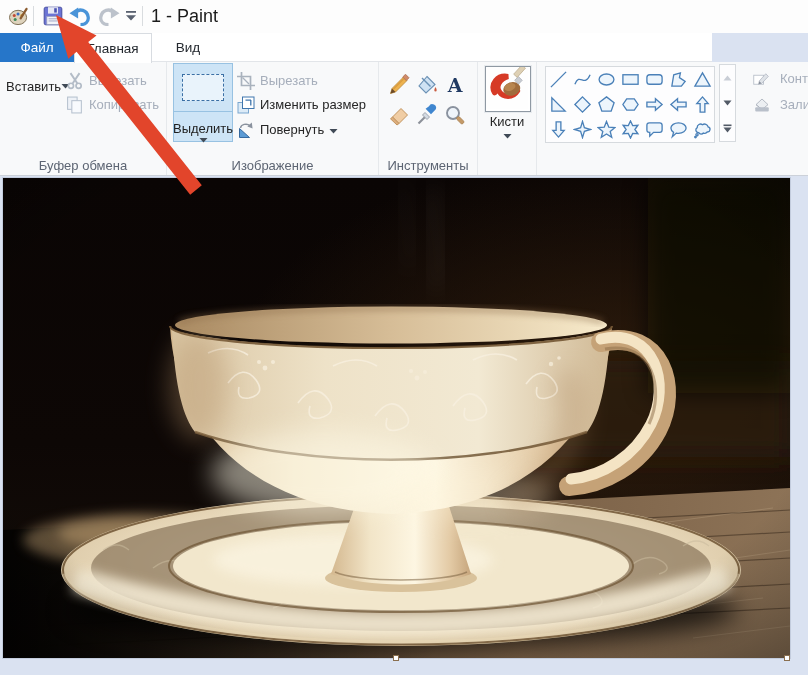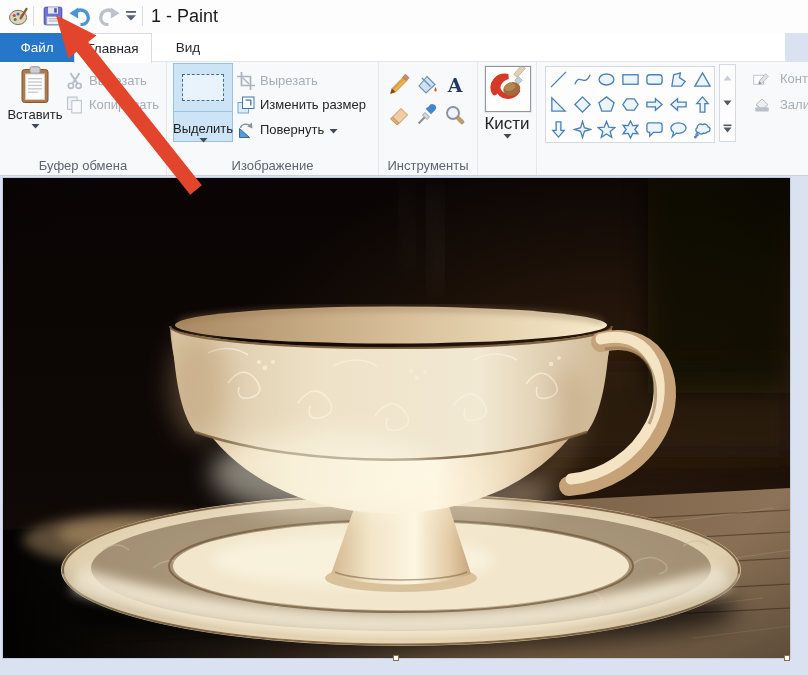--- a/index.html
+++ b/index.html
@@ -9,42 +9,42 @@
 
   
   .qat{position:absolute;left:0;top:0;width:808px;height:33px;background:#fdfdfd}
   .qat .vsep{position:absolute;top:6px;width:1px;height:20px;background:#d9dcdf}
   .qicon{position:absolute;display:inline-block}
   .qicon svg{display:block;width:100%;height:100%}
   .win-title{position:absolute;left:151px;top:0;height:33px;line-height:32px;
              font-size:18px;color:#1b1b1b;white-space:nowrap}
 
   
-  .tab-row{position:absolute;left:0;top:33px;width:785px;height:29px;background:#ffffff;
+  .tab-row{position:absolute;left:0;top:33px;width:712px;height:29px;background:#ffffff;
            border-bottom:1px solid #e2e5e9;box-sizing:border-box}
   .tab{position:absolute;top:0;height:29px;line-height:29px;text-align:center;
        font-size:13.5px;color:#24292f;box-sizing:border-box}
   .tab-file{left:0;width:74px;background:#2676c9;color:#ffffff}
   .tab-home{left:74px;width:78px;background:#ffffff;border:1px solid #d8dce1;border-bottom:none;
             height:30px;z-index:2}
   .tab-view{left:152px;width:72px}
 
   
   .ribbon{position:absolute;left:0;top:62px;width:808px;height:114px;background:#f8f9fa;
           border-bottom:1px solid #ccd1d9;box-sizing:border-box}
   .rsec{position:absolute;top:0;height:113px;border-right:1px solid #e6e9ec;box-sizing:border-box}
   .rsec-label{position:absolute;left:0;right:0;bottom:2px;text-align:center;
               font-size:13px;color:#5d6573;white-space:nowrap}
   .sec-clip{left:0;width:167px}
   .sec-img{left:167px;width:212px}
   .sec-tools{left:379px;width:99px}
   .sec-brush{left:478px;width:59px}
   .sec-shapes{left:537px;width:271px;border-right:none}
 
-  .big-btn{position:absolute;display:flex;flex-direction:column;align-items:center;cursor:default}
+  .big-btn{position:absolute;display:flex;flex-direction:row;align-items:center;cursor:default}
   .big-btn .blabel{font-size:13px;color:#262626;margin-top:3px;white-space:nowrap}
   .caret svg{display:block}
   .caret{margin-top:2px;line-height:0}
 
   .ritem{position:absolute;display:flex;align-items:center;gap:5px;font-size:13px;
          color:#262626;white-space:nowrap;line-height:18px}
   .ritem .ric{width:18px;height:18px;line-height:0;flex:0 0 auto}
   .ritem .ric svg{width:18px;height:18px}
   .disabled{color:#a6aebb}
 
@@ -60,21 +60,21 @@
   
   .tools-grid{position:absolute;left:9px;top:12px;width:80px;display:flex;flex-wrap:wrap;
               column-gap:6px;row-gap:8px}
   .tool-btn{width:22px;height:22px;line-height:0}
   .tool-btn svg{width:22px;height:22px}
 
   
   .brush-box{position:absolute;left:7px;top:4px;width:44px;height:44px;background:#fff;
              border:1px solid #8f99a3;box-shadow:0 0 0 1px #e8ebee;line-height:0}
   .brush-box svg{width:42px;height:42px;margin:0}
-  .brush-label{position:absolute;left:0;width:58px;top:52px;text-align:center;font-size:17px;color:#262626}
+  .brush-label{position:absolute;left:0;width:58px;top:52px;text-align:center;font-size:13px;color:#262626}
   .brush-caret{position:absolute;left:25px;top:70px;line-height:0}
 
   
   .shape-gallery{position:absolute;left:8px;top:4px;width:168px;height:75px;background:#fdfdfe;
                  border:1px solid #d6dade;box-sizing:content-box;display:flex;flex-wrap:wrap}
   .shape-cell{width:24px;height:25px;display:flex;align-items:center;justify-content:center}
   .shape-cell svg{width:19px;height:19px}
   .shape-scroll{position:absolute;left:182px;top:2px;width:17px;height:78px;background:#fdfdfe;
                 border:1px solid #d6dade;box-sizing:border-box;display:flex;flex-direction:column}
   .scroll-btn{flex:1;display:flex;align-items:center;justify-content:center;line-height:0}

